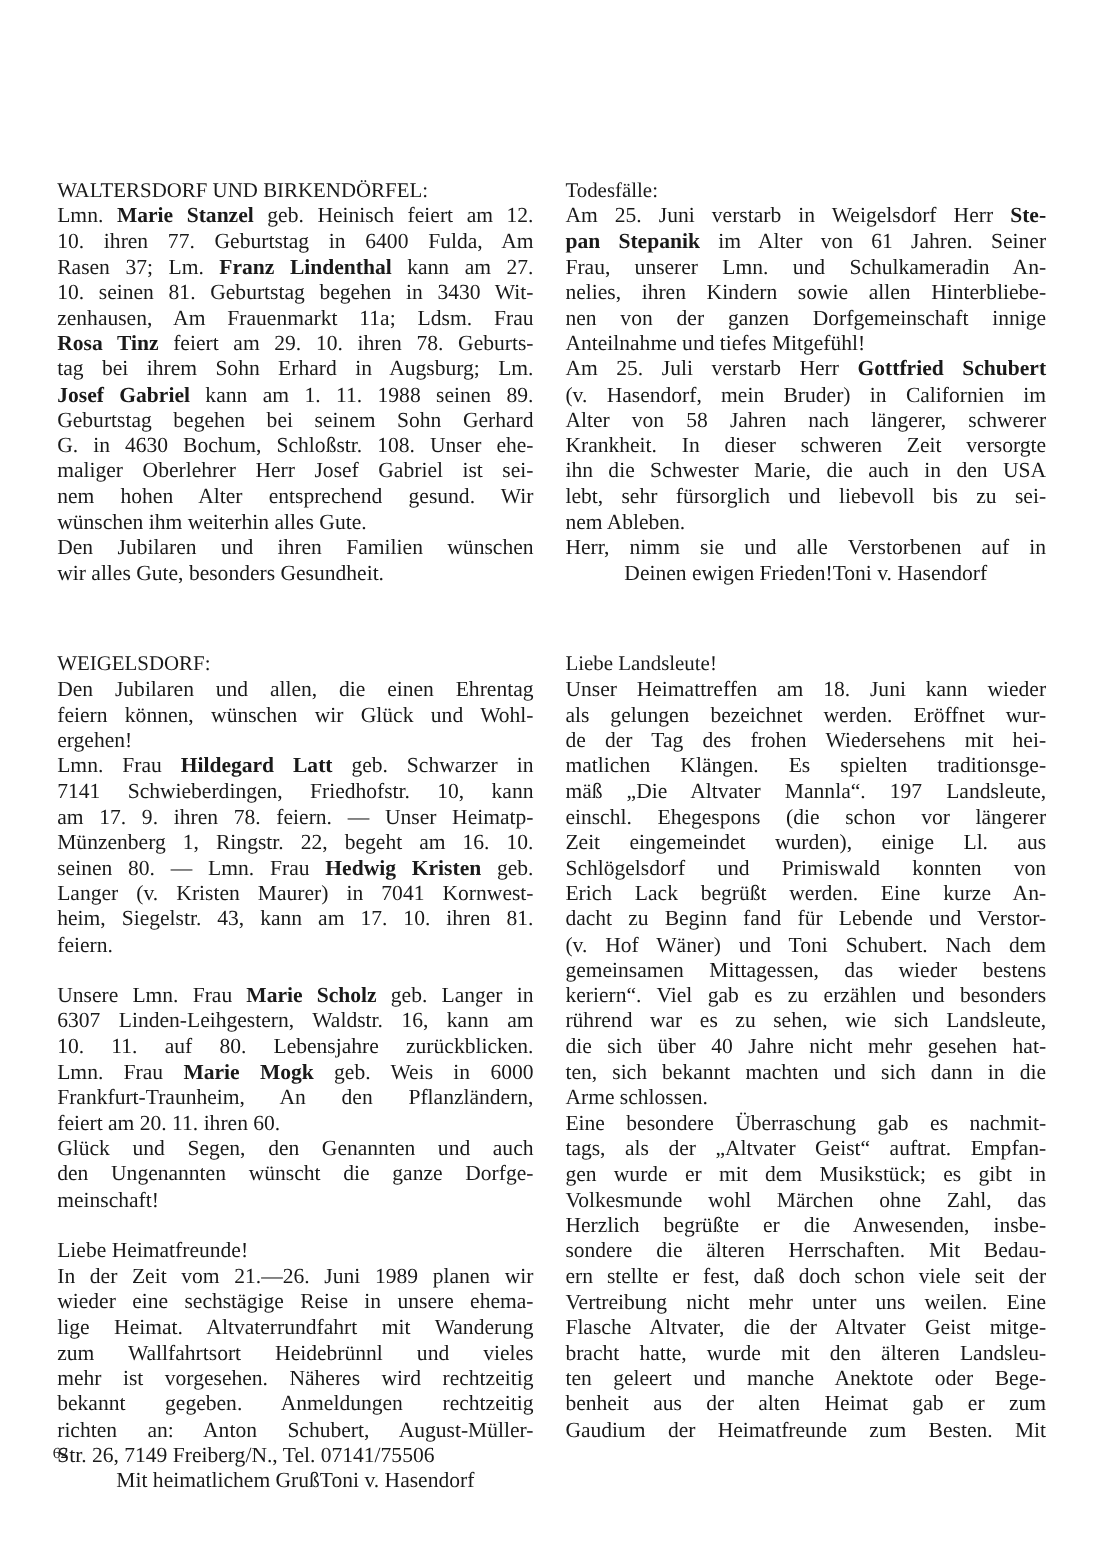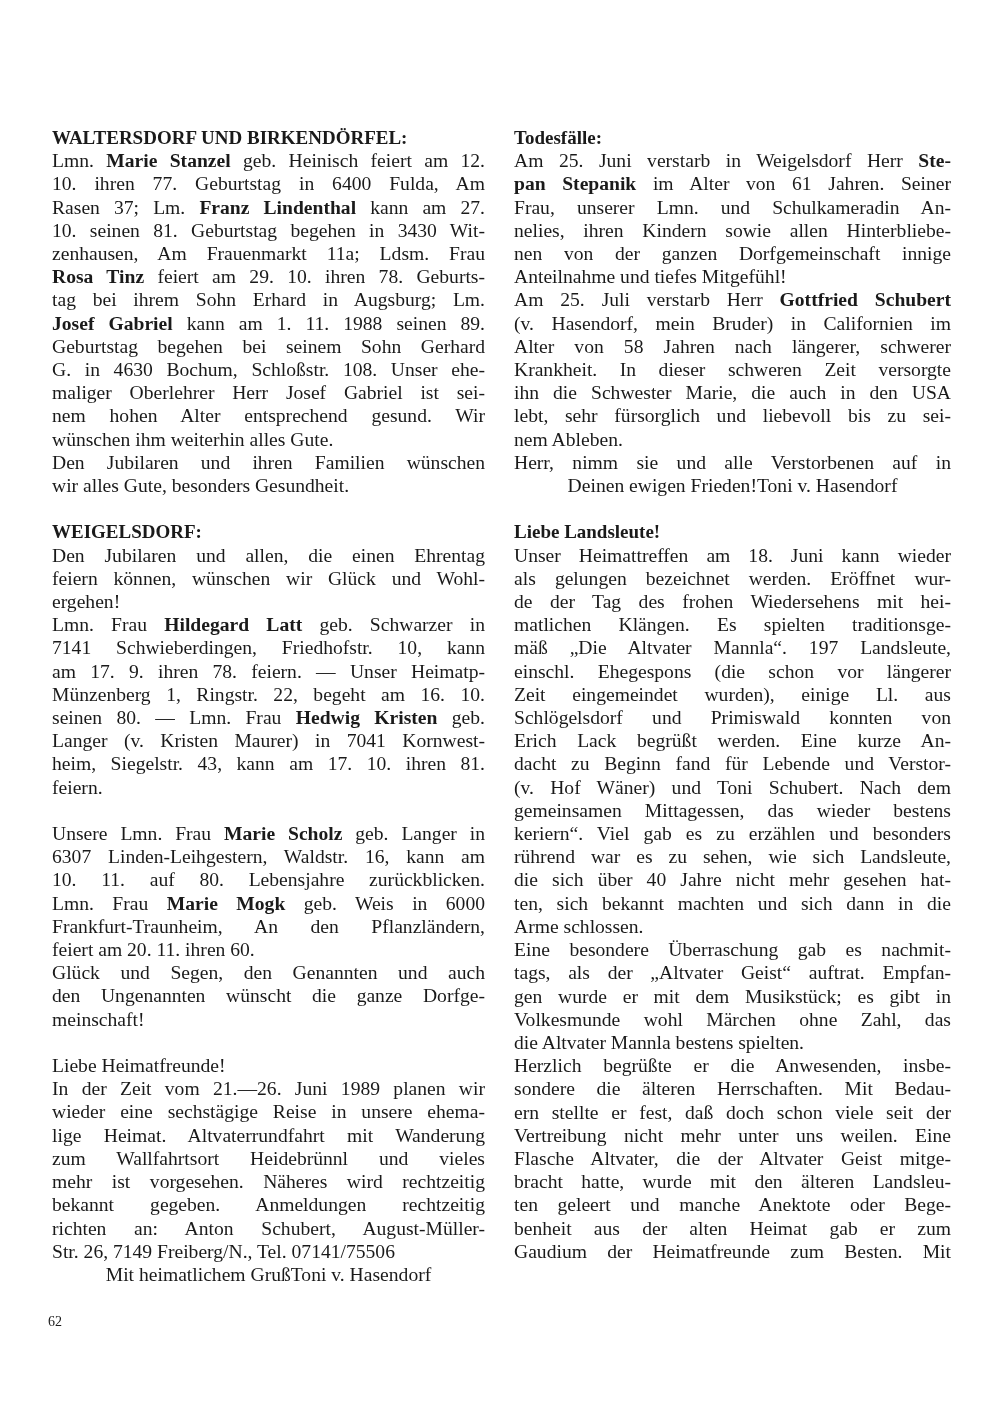--- a/index.html
+++ b/index.html
@@ -10,21 +10,21 @@
     }
     .col {
       position: absolute; top: 126px;
       font-size: 19.6px; line-height: 23.2px;
       text-align: justify;
     }
     .col-left { left: 52px; width: 433px; }
     .col-right { left: 514px; width: 437px; }
     .line { display: block; white-space: nowrap; text-align-last: justify; text-align: justify; }
     .line.last { text-align-last: left; }
-    .heading { font-weight: bold; display: block; white-space: nowrap; font-size: 19px; }
+    .heading { font-weight: normal; display: block; white-space: nowrap; font-size: 19px; margin-top: 36px; }
     .gap { display: block; height: 23.2px; }
     b { font-weight: bold; }
     .sig { }
     .sig-line { display: flex; justify-content: center; white-space: nowrap; }
     .page-number {
       position: absolute; left: 48px; top: 1314px;
       font-size: 14px;
     }
   </style>
 </head>
@@ -143,21 +143,20 @@
     <span class="line">gemeinsamen Mittagessen, das wieder bestens</span>
     <span class="line">keriern“. Viel gab es zu erzählen und besonders</span>
     <span class="line">rührend war es zu sehen, wie sich Landsleute,</span>
     <span class="line">die sich über 40 Jahre nicht mehr gesehen hat-</span>
     <span class="line">ten, sich bekannt machten und sich dann in die</span>
     <span class="line last">Arme schlossen.</span>
     <span class="line">Eine besondere Überraschung gab es nachmit-</span>
     <span class="line">tags, als der „Altvater Geist“ auftrat. Empfan-</span>
     <span class="line">gen wurde er mit dem Musikstück; es gibt in</span>
     <span class="line">Volkesmunde wohl Märchen ohne Zahl, das</span>
-    <span class="line last">die Altvater Mannla bestens spielten.</span>
     <span class="line">Herzlich begrüßte er die Anwesenden, insbe-</span>
     <span class="line">sondere die älteren Herrschaften. Mit Bedau-</span>
     <span class="line">ern stellte er fest, daß doch schon viele seit der</span>
     <span class="line">Vertreibung nicht mehr unter uns weilen. Eine</span>
     <span class="line">Flasche Altvater, die der Altvater Geist mitge-</span>
     <span class="line">bracht hatte, wurde mit den älteren Landsleu-</span>
     <span class="line">ten geleert und manche Anektote oder Bege-</span>
     <span class="line">benheit aus der alten Heimat gab er zum</span>
     <span class="line">Gaudium der Heimatfreunde zum Besten. Mit</span>
   </div>

